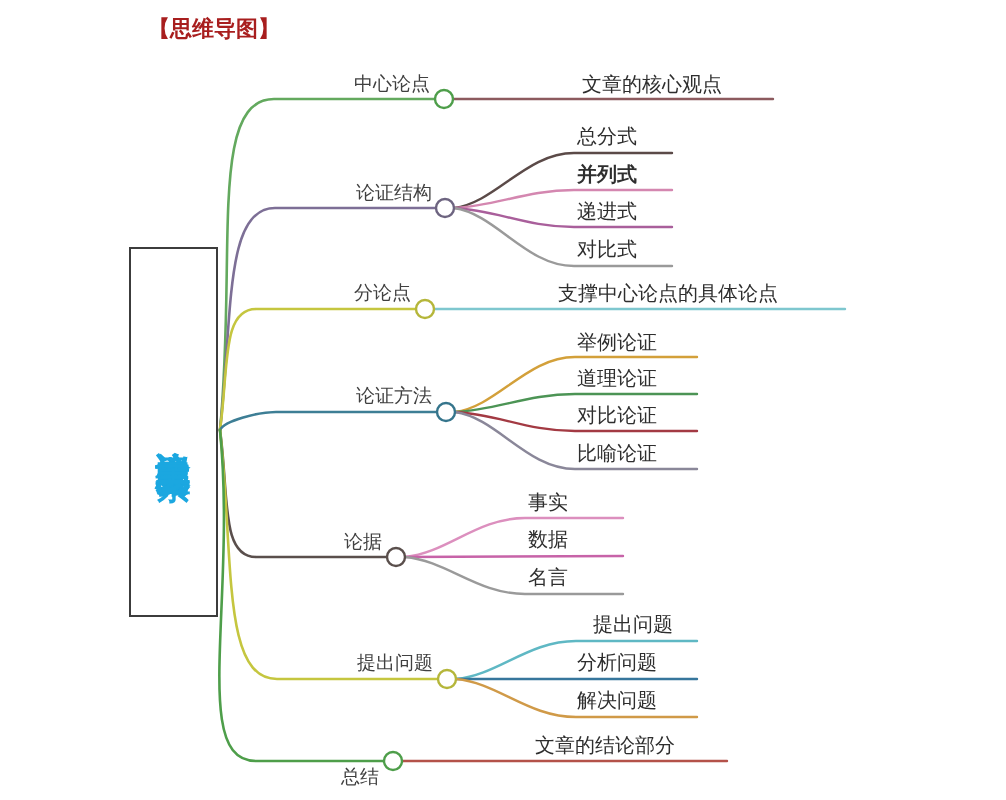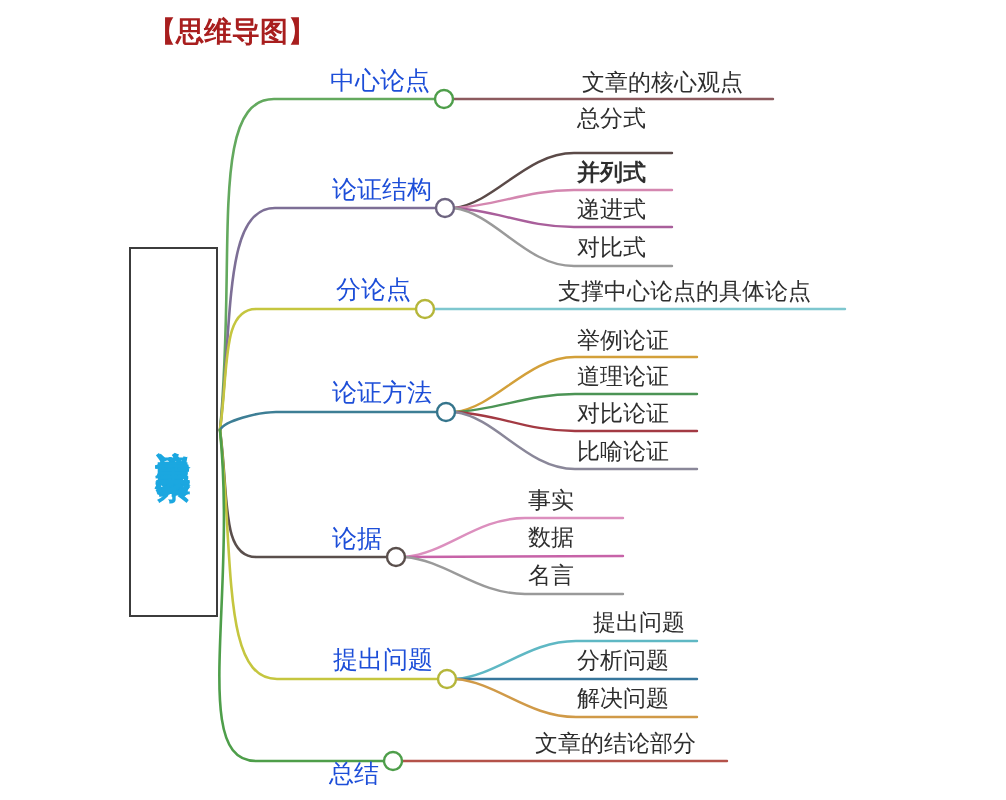--- a/index.html
+++ b/index.html
@@ -23,21 +23,21 @@
   #mindmap-svg {
     position: absolute;
     left: 0; top: 0;
     width: 1006px;
     height: 800px;
   }
   .doc-title {
     position: absolute;
     left: 148px;
     top: 18px;
-    font-size: 28px;
+    font-size: 22px;
     font-weight: bold;
     color: #a81e1e;
     letter-spacing: 0px;
     white-space: nowrap;
     line-height: 1;
   }
   .central-box {
     position: absolute;
     left: 129px;
     top: 247px;
@@ -60,29 +60,29 @@
     text-orientation: upright;
     font-size: 35px;
     font-weight: bold;
     color: #1ba7e0;
     letter-spacing: 2px;
     line-height: 1;
     box-sizing: border-box;
   }
   .node-label {
     position: absolute;
-    font-size: 25px;
-    color: #1d4ed8;
+    font-size: 19px;
+    color: #404040;
     white-space: nowrap;
     line-height: 1;
     transform: translate(-100%, -100%);
   }
   .leaf-label {
     position: absolute;
-    font-size: 23px;
+    font-size: 20px;
     color: #2e2e2e;
     white-space: nowrap;
     line-height: 1;
     transform: translate(0, -100%);
   }
 </style>
 </head>
 <body>
 
 <div id="stage">
@@ -128,21 +128,21 @@
         <circle cx="393" cy="761" r="9" fill="#ffffff" stroke="#4e9e4a" stroke-width="2.4"></circle>
       </g>
   </svg>
 
   <div class="central-box"></div>
   <div class="central-label">议论文思维导图要素</div>
 
   <div id="labels-layer">
       <div class="leaf-label" style="left: 582px; top: 94px;">文章的核心观点</div>
       <div class="node-label" style="left: 430px; top: 93px;">中心论点</div>
-      <div class="leaf-label" style="left: 577px; top: 130px;">总分式</div>
+      <div class="leaf-label" style="left: 577px; top: 146px;">总分式</div>
       <div class="leaf-label" style="left: 577px; top: 184px; font-weight: bold;">并列式</div>
       <div class="leaf-label" style="left: 577px; top: 221px;">递进式</div>
       <div class="leaf-label" style="left: 577px; top: 259px;">对比式</div>
       <div class="node-label" style="left: 432px; top: 202px;">论证结构</div>
       <div class="leaf-label" style="left: 558px; top: 303px;">支撑中心论点的具体论点</div>
       <div class="node-label" style="left: 411px; top: 302px;">分论点</div>
       <div class="leaf-label" style="left: 577px; top: 352px;">举例论证</div>
       <div class="leaf-label" style="left: 577px; top: 388px;">道理论证</div>
       <div class="leaf-label" style="left: 577px; top: 425px;">对比论证</div>
       <div class="leaf-label" style="left: 577px; top: 463px;">比喻论证</div>

